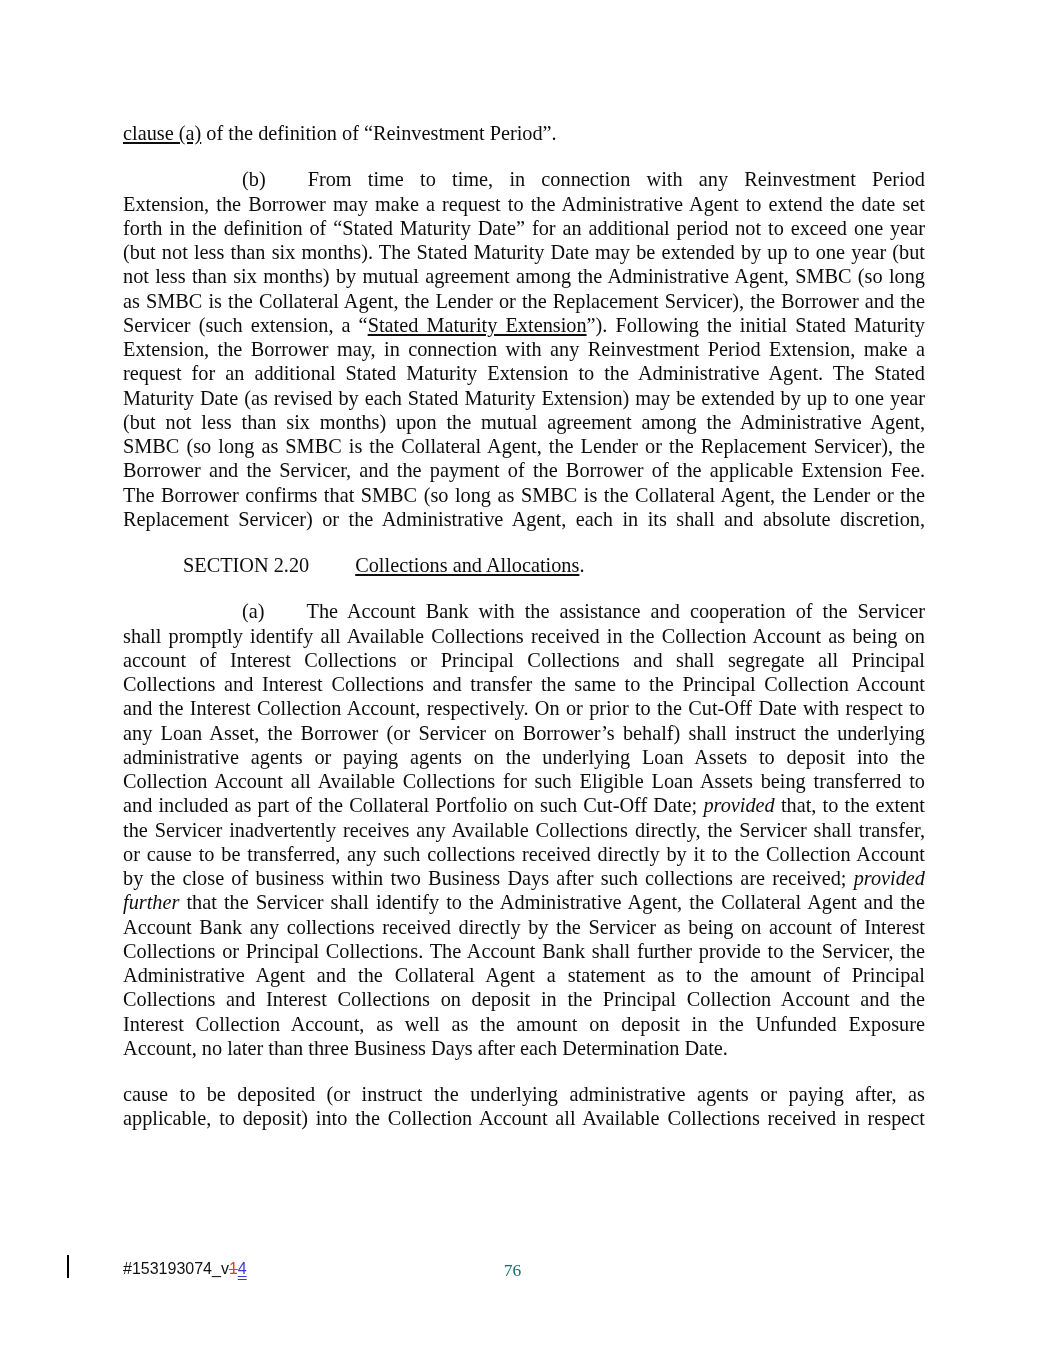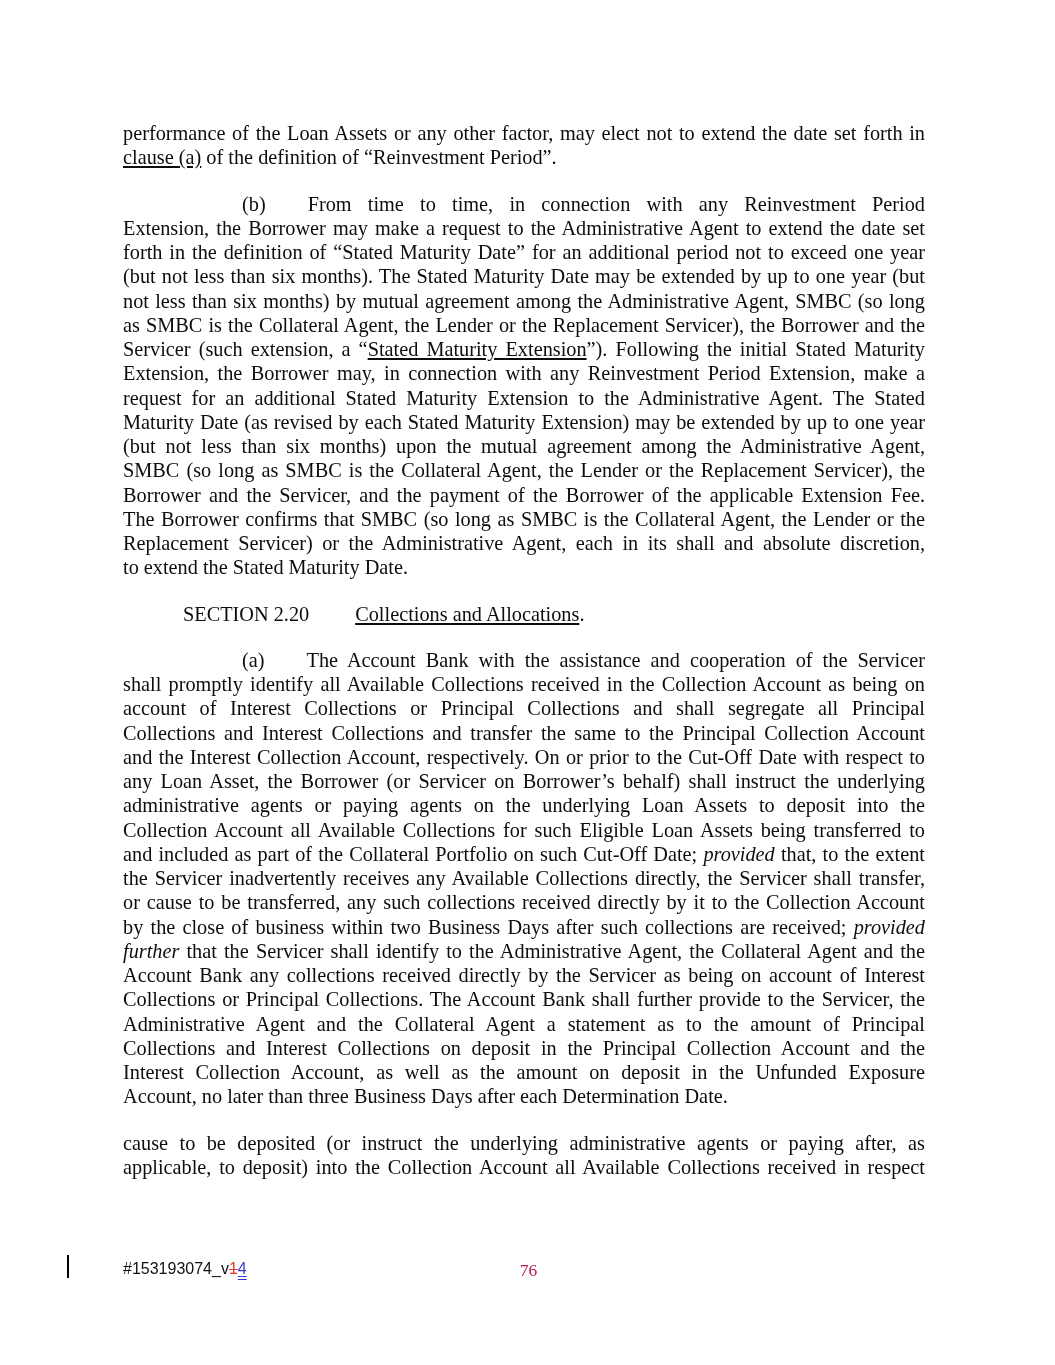--- a/index.html
+++ b/index.html
@@ -44,64 +44,62 @@
     text-align: right;
   }
   .footer-docid .del { text-decoration: line-through; }
   .footer-docid .ins {
     text-decoration: underline;
     text-decoration-style: double;
     text-underline-offset: 2px;
   }
   .footer-page {
     position: absolute;
-    left: 16px;
+    left: 0;
     top: 1259px;
     width: 1025px;
     text-align: center;
     font-family: "Liberation Serif", "DejaVu Serif", serif;
     font-size: 17.5px;
     line-height: 22px;
-    color: #be185d;
+    color: #0f766e;
   }
   .change-bar {
     position: absolute;
     left: 67px;
     top: 1255px;
     width: 2px;
     height: 23px;
     background: #000000;
   }
 </style>
 </head>
 <body>
 
 <div class="page" style="background: rgb(255, 255, 255);">
   <div class="content">
       <div class="para">
-        <div class="line just"><span class="">performance of the Loan Assets or any other factor, may elect not to extend the date set forth in</span></div>
         <div class="line"><span class="u">clause (a)</span><span class=""> of the definition of “Reinvestment Period”.</span></div>
       </div>
       <div class="para">
         <div class="line just"><span class="tab tab-para-indent"></span><span class="">(b)</span><span class="tab tab-label-gap"></span><span class="">From time to time, in connection with any Reinvestment Period</span></div>
         <div class="line just"><span class="">Extension, the Borrower may make a request to the Administrative Agent to extend the date set</span></div>
         <div class="line just"><span class="">forth in the definition of “Stated Maturity Date” for an additional period not to exceed one year</span></div>
         <div class="line just"><span class="">(but not less than six months).  The Stated Maturity Date may be extended by up to one year (but</span></div>
         <div class="line just"><span class="">not less than six months) by mutual agreement among the Administrative Agent, SMBC (so long</span></div>
         <div class="line just"><span class="">as SMBC is the Collateral Agent, the Lender or the Replacement Servicer), the Borrower and the</span></div>
         <div class="line just"><span class="">Servicer (such extension, a “</span><span class="u">Stated Maturity Extension</span><span class="">”).  Following the initial Stated Maturity</span></div>
         <div class="line just"><span class="">Extension, the Borrower may, in connection with any Reinvestment Period Extension, make a</span></div>
         <div class="line just"><span class="">request for an additional Stated Maturity Extension to the Administrative Agent.  The Stated</span></div>
         <div class="line just"><span class="">Maturity Date (as revised by each Stated Maturity Extension) may be extended by up to one year</span></div>
         <div class="line just"><span class="">(but not less than six months) upon the mutual agreement among the Administrative Agent,</span></div>
         <div class="line just"><span class="">SMBC (so long as SMBC is the Collateral Agent, the Lender or the Replacement Servicer), the</span></div>
         <div class="line just"><span class="">Borrower and the Servicer, and the payment of the Borrower of the applicable Extension Fee.</span></div>
         <div class="line just"><span class="">The Borrower confirms that SMBC (so long as SMBC is the Collateral Agent, the Lender or the</span></div>
         <div class="line just"><span class="">Replacement Servicer) or the Administrative Agent, each in its shall and absolute discretion,</span></div>
-        <div class="line"><span class="">to extend the Stated Maturity Date.</span></div>
       </div>
       <div class="para heading">
         <div class="line"><span class="tab tab-head-indent"></span><span class="">SECTION 2.20</span><span class="tab tab-head-gap"></span><span class="u">Collections and Allocations</span><span class="">.</span></div>
       </div>
       <div class="para">
         <div class="line just"><span class="tab tab-para-indent"></span><span class="">(a)</span><span class="tab tab-label-gap"></span><span class="">The Account Bank with the assistance and cooperation of the Servicer</span></div>
         <div class="line just"><span class="">shall promptly identify all Available Collections received in the Collection Account as being on</span></div>
         <div class="line just"><span class="">account of Interest Collections or Principal Collections and shall segregate all Principal</span></div>
         <div class="line just"><span class="">Collections and Interest Collections and transfer the same to the Principal Collection Account</span></div>
         <div class="line just"><span class="">and the Interest Collection Account, respectively.  On or prior to the Cut-Off Date with respect to</span></div>

